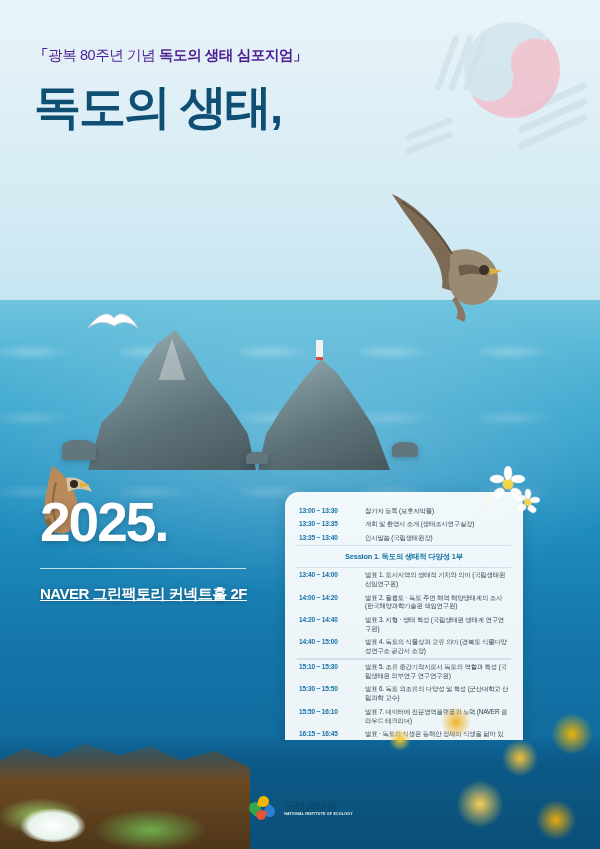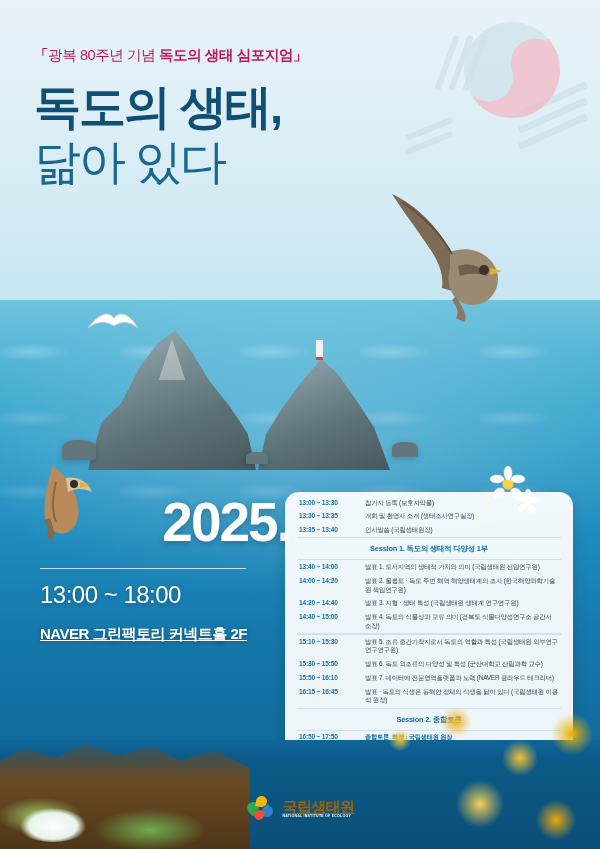--- a/index.html
+++ b/index.html
@@ -122,45 +122,44 @@
   }
   .anemone {
     position: absolute; left: 10px; top: 792px; width: 86px; height: 50px;
     background: radial-gradient(ellipse 44px 24px at 43px 34px, #ffffff 0%, #e6f2ea 55%, rgba(230,242,234,0) 75%);
     border-radius: 50%;
   }
 
   
   .headline-wrap { position: absolute; left: 34px; top: 46px; width: 460px; }
   .eyebrow {
-    font-size: 14.5px; letter-spacing: -.4px; color: #be185d; font-weight: 700;
+    font-size: 14.5px; letter-spacing: -.4px; color: #4c1d95; font-weight: 700;
     background: rgba(255,255,255,.0);
     margin-bottom: 14px;
   }
   .eyebrow .thin { font-weight: 400; }
   .title {
     font-size: 47px; line-height: 1.18; letter-spacing: -2px;
     color: #0f4f74; font-weight: 800;
   }
   .title .l2, .title .l3 { font-weight: 400; color: #17678f; }
 
   
   .date-block { position: absolute; left: 40px; top: 492px; width: 250px; color: #ffffff; }
   .date-big {
     font-size: 55px; font-weight: 800; letter-spacing: -2px; line-height: 1.12;
     text-shadow: 0 2px 6px rgba(0,0,0,.25);
-    text-align: right;
   }
   .date-rule { width: 206px; height: 1px; background: rgba(255,255,255,.75); margin: 14px 0 12px; }
   .time { font-size: 24px; font-weight: 400; letter-spacing: -.5px; text-shadow: 0 1px 4px rgba(0,0,0,.3); }
   .venue { font-size: 15px; font-weight: 700; margin-top: 16px; letter-spacing: -.5px; text-shadow: 0 1px 4px rgba(0,0,0,.3); text-decoration: underline; }
 
   
   .program {
-    position: absolute; left: 285px; top: 492px; width: 288px; padding: 4px 12px 14px;
+    position: absolute; left: 285px; top: 492px; width: 238px; padding: 12px 12px 14px;
     background: rgba(255,255,255,.93);
     border-radius: 14px;
     box-shadow: 0 4px 14px rgba(0,0,0,.16);
   }
   table.prog { width: 100%; border-collapse: collapse; }
   table.prog td { padding: 2.6px 2px; vertical-align: top; }
   td.t { width: 66px; color: #1572a8; font-size: 6.6px; font-weight: 700; white-space: nowrap; letter-spacing: -.2px; }
   td.d { color: #2a3b44; font-size: 6.4px; line-height: 1.35; letter-spacing: -.2px; }
   tr.sess td {
     color: #0f6fa3; font-size: 7.4px; font-weight: 800; text-align: center;
@@ -173,21 +172,21 @@
 
   
   .footer {
     position: absolute; left: 0; top: 786px; width: 600px; height: 46px;
     display: flex; align-items: center; justify-content: center; gap: 26px;
   }
   .logo-nie { display: flex; align-items: center; gap: 7px; }
   .nie-mark { width: 30px; height: 30px; position: relative; }
   .nie-mark i { position: absolute; border-radius: 50% 50% 50% 0; }
   .nie-text { line-height: 1.05; }
-  .nie-ko { font-size: 15px; font-weight: 800; color: #a16207; letter-spacing: -.6px; text-decoration: underline; }
+  .nie-ko { font-size: 11px; font-weight: 800; color: #0c4a6e; letter-spacing: -.6px; text-decoration: underline; }
   .nie-en { font-size: 3.6px; font-weight: 700; color: #e8f4ef; letter-spacing: .2px; }
   .logo-naver { font-size: 25px; font-weight: 800; color: #ffffff; letter-spacing: -1px; }
   .logo-naver .g { color: #2bd566; }
 
   .flower {
     position: absolute; left: 468px; top: 466px; width: 72px; height: 58px;
   }
 </style>
 </head>
 <body>
@@ -205,21 +204,20 @@
   </div>
   <div class="taegeuk"></div>
 </div>
 
 <div class="headline-wrap">
   <div class="eyebrow">
     <span>「</span><span class="thin">광복 80주년 기념 </span><span>독도의 생태 심포지엄</span><span>」</span>
   </div>
   <div class="title">
     <div class="l1">독도의 생태,</div>
-    <div class="l3">닮아 있다</div>
   </div>
 </div>
 
 <div class="sea"></div>
 <div class="wave w1"></div>
 <div class="wave w2"></div>
 <div class="wave w3"></div>
 
 <div class="island island-big">
   <div class="snow"></div>
@@ -274,21 +272,20 @@
       <ellipse cx="64" cy="43" rx="4.5" ry="3.2" transform="rotate(35 64 43)"></ellipse>
       <ellipse cx="54" cy="42" rx="4.5" ry="3.2" transform="rotate(-35 54 42)"></ellipse>
       <ellipse cx="53" cy="32" rx="5" ry="3"></ellipse>
     </g>
   </g>
 </svg>
 
 <div class="date-block">
   <div class="date-big">2025.</div>
   <div class="date-rule"></div>
-  <div class="time">13:00 ~ 18:00</div>
   <div class="venue">NAVER 그린팩토리 커넥트홀 2F</div>
 </div>
 
 <div class="program">
   <table class="prog">
     <tbody>
       <tr>
         <td class="t">13:00 ~ 13:30</td>
         <td class="d">참가자 등록 (보호자막물)</td>
       </tr>

